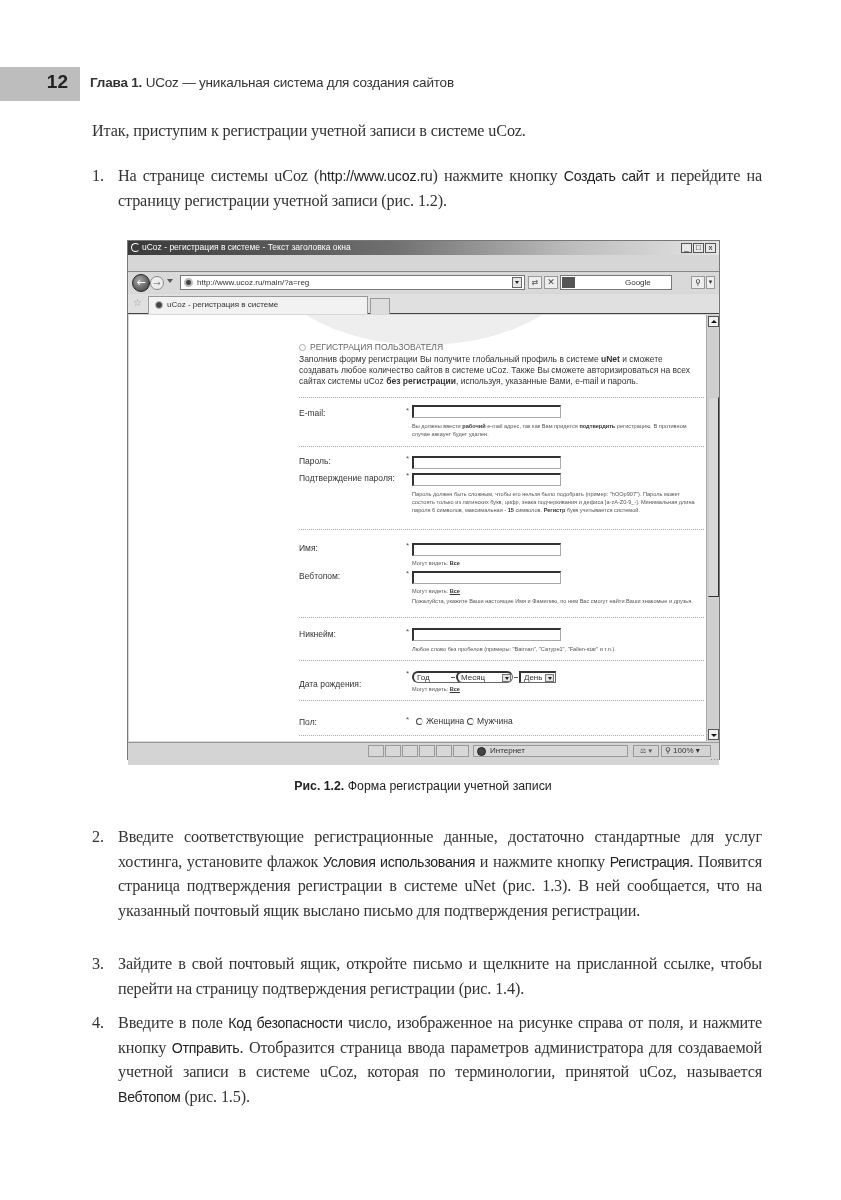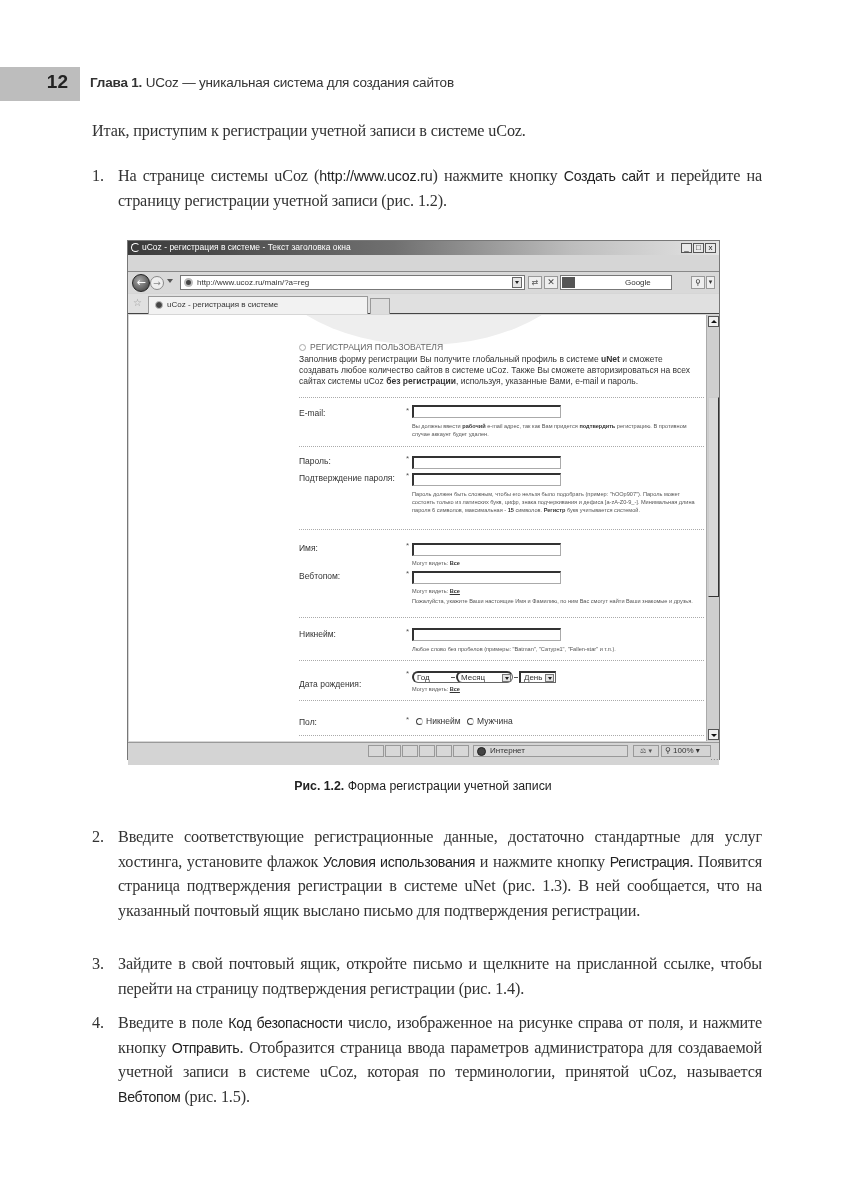--- a/index.html
+++ b/index.html
@@ -210,21 +210,21 @@
       <div class="f-select" style="left:157px; top:356px; width:57px;border-radius:6px;"><span>Месяц</span><span class="arr"></span></div>
       <div class="f-sep" style="left:215px; top:362px;"></div>
       <div class="f-select" style="left:220px; top:356px; width:37px;"><span>День</span><span class="arr"></span></div>
       <div class="f-help" style="top:370px;">
         <span>Могут видеть:</span> <u>Все</u>
       </div>
       <div class="dotline" style="top:385px;"></div>
 
       <div class="f-label" style="top:402px;">Пол:</div>
       <div class="f-star" style="top:400px;">*</div>
-      <div class="f-radio" style="left:117px; top:401px;"><span class="circle"></span><span>Никнейм</span></div>
+      <div class="f-radio" style="left:117px; top:401px;"><span class="circle"></span><span>Женщина</span></div>
       <div class="f-radio" style="left:168px; top:401px;"><span class="circle"></span><span>Мужчина</span></div>
       <div class="dotline" style="top:420px;"></div>
     </div>
   </div>
 
   <div class="scrollbar">
     <div class="scroll-up"></div>
     <div class="scroll-thumb"></div>
     <div class="scroll-down"></div>
   </div>

